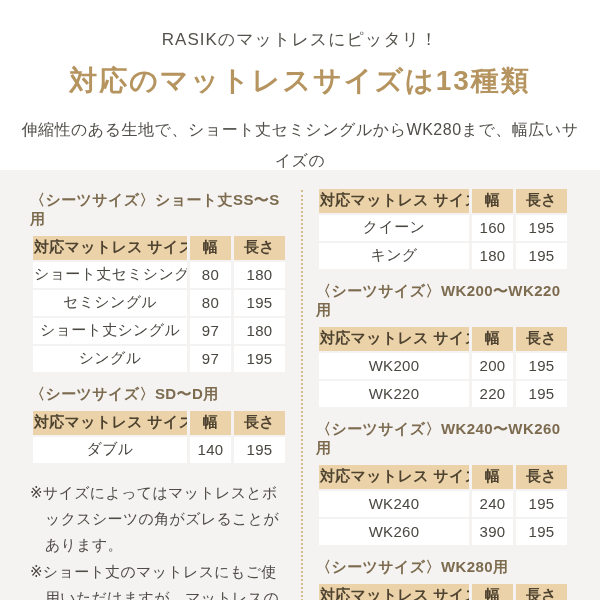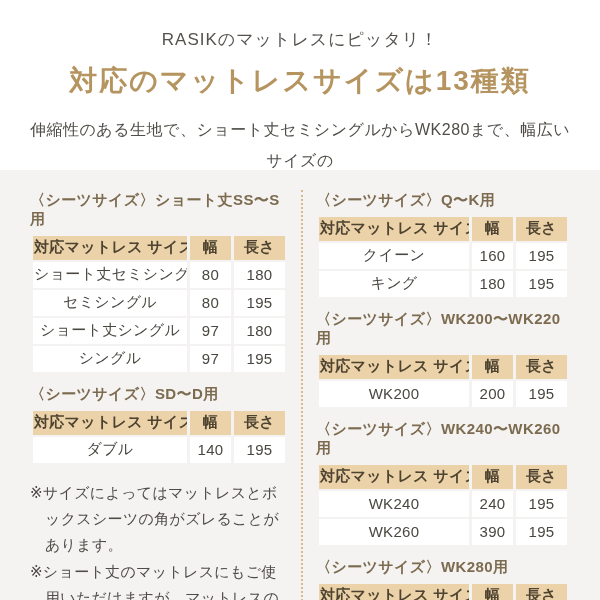--- a/index.html
+++ b/index.html
@@ -6,21 +6,21 @@
   html, body { margin: 0; padding: 0; }
   body {
     width: 600px; height: 600px; overflow: hidden;
     background: #ffffff;
     font-family: "Liberation Sans", "DejaVu Sans", sans-serif;
     color: #514e49;
     display: flex; flex-direction: column;
   }
 
   
-  .hero { text-align: center; padding: 28px 24px 0; height: 170px; flex: 0 0 auto; }
+  .hero { text-align: center; padding: 28px 16px 0; height: 170px; flex: 0 0 auto; }
   .subtitle {
     margin: 0 0 9px; font-size: 17px; letter-spacing: 1px;
     color: #55524d; font-weight: 400;
   }
   .title {
     margin: 11px 0 15px; font-size: 28px; letter-spacing: 2px;
     color: #b5945f; font-weight: 600;
   }
   .desc {
     margin: 0; font-size: 16px; line-height: 1.92; letter-spacing: 0.5px;
@@ -154,21 +154,20 @@
       <li class="note">※ショート丈のマットレスにもご使用いただけますが、マットレスの厚さや使用環境によっては側面の生地がたるむことがあります。</li>
     </ul>
 
   </div>
 
   <div class="divider"></div>
 
   <div class="col-right">
 
     <section class="size-section">
-      <h2 class="section-heading">〈シーツサイズ〉Q〜K用</h2>
       <table class="size-table">
         <colgroup>
             <col>
             <col class="c-w">
             <col class="c-l">
           </colgroup>
         <thead>
           <tr>
             <th>対応マットレス サイズ</th>
             <th>幅</th>
@@ -204,20 +203,25 @@
             <th>幅</th>
             <th>長さ</th>
           </tr>
         </thead>
         <tbody>
           <tr>
             <td>WK200</td>
             <td>200</td>
             <td>195</td>
           </tr>
+          <tr>
+            <td>WK220</td>
+            <td>220</td>
+            <td>195</td>
+          </tr>
         </tbody>
       </table>
     </section>
 
     <section class="size-section">
       <h2 class="section-heading">〈シーツサイズ〉WK240〜WK260用</h2>
       <table class="size-table">
         <colgroup>
             <col>
             <col class="c-w">

